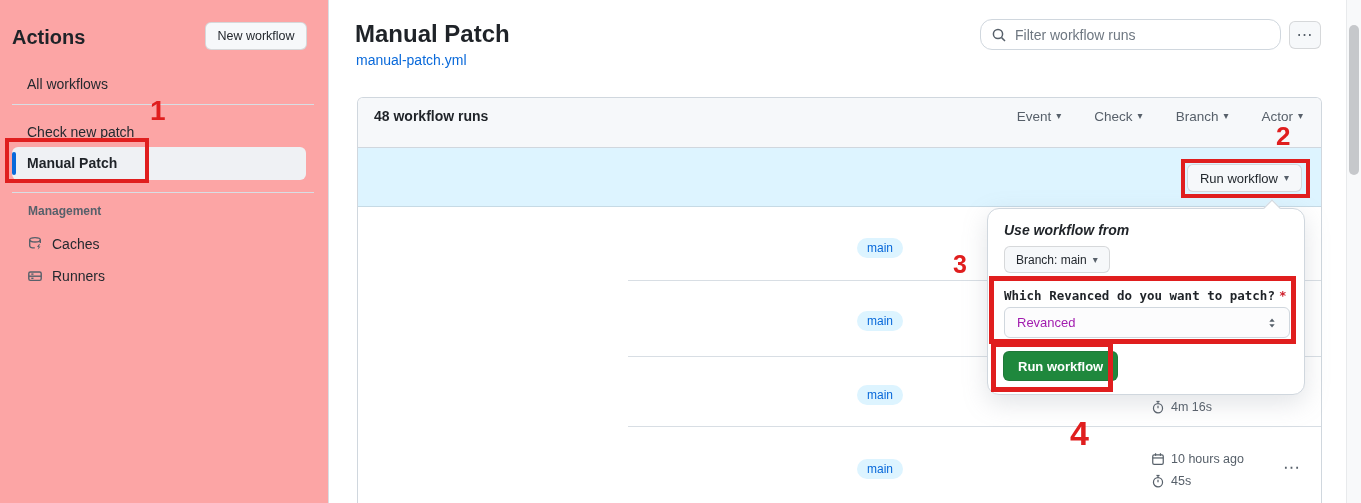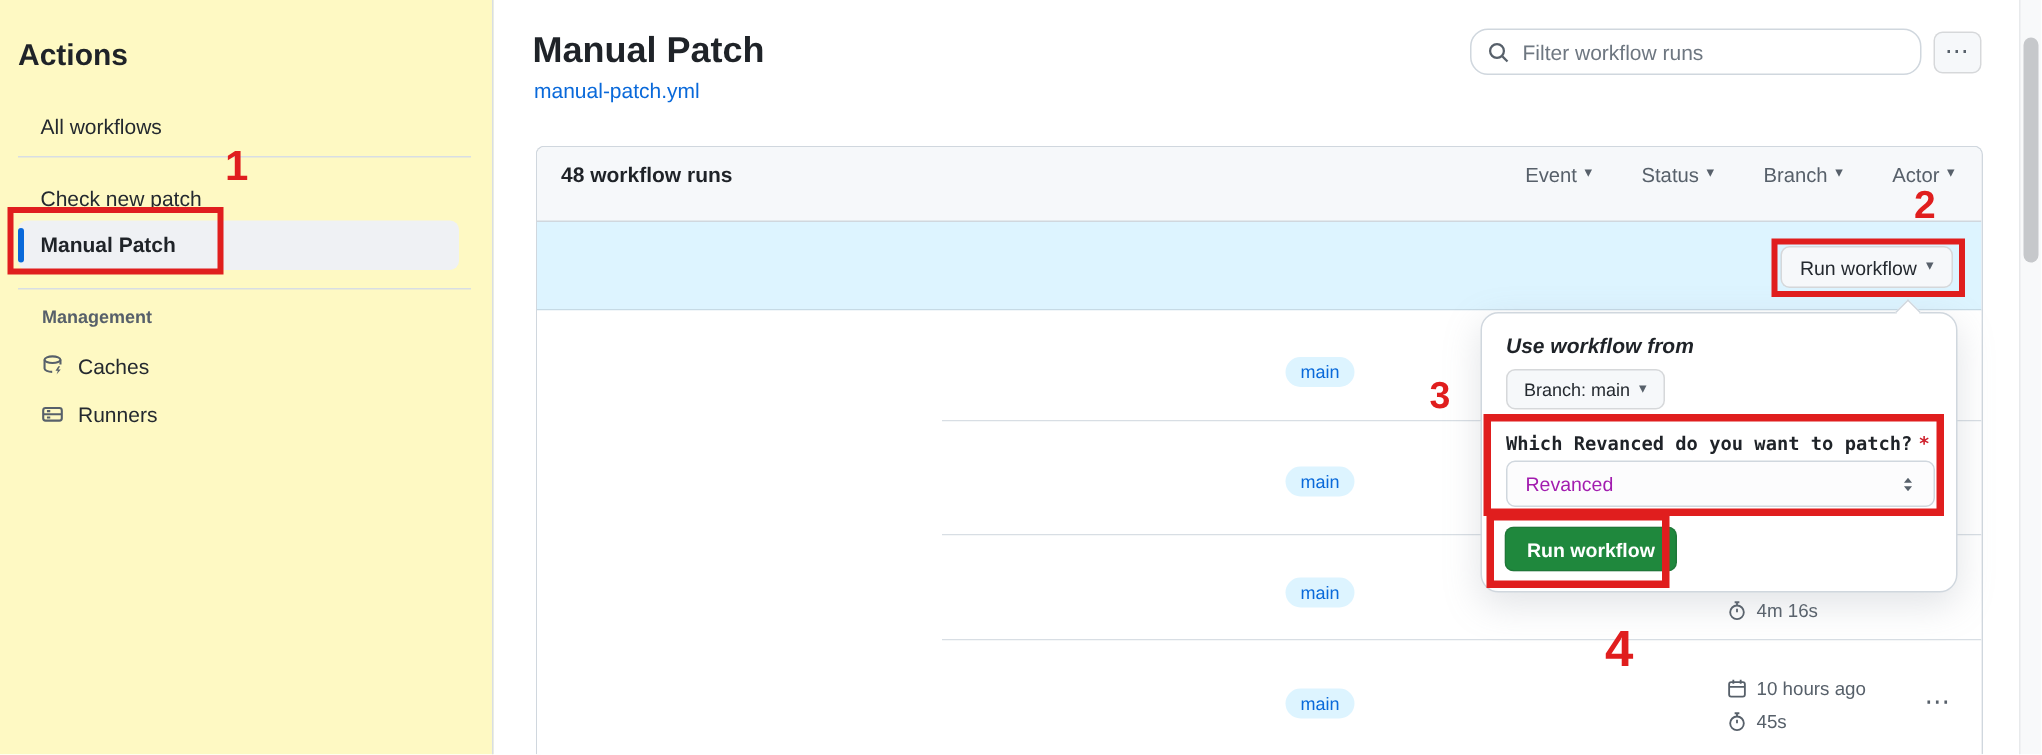--- a/index.html
+++ b/index.html
@@ -9,21 +9,21 @@
     background: #fff;
     font-family: "Liberation Sans", sans-serif;
     color: #24292f;
     overflow: hidden;
   }
 
   
   .top-accent { position:absolute; left:220px; top:0; width:87px; height:3px; background:var(--accent-orange,#f0765c); }
 
   
-  .sidebar { position:absolute; left:0; top:0; width:329px; height:503px; background:#fef9c3; border-right:1px solid #d8dee4; }
+  .sidebar { position:absolute; left:0; top:0; width:329px; height:503px; background:#fca5a5; border-right:1px solid #d8dee4; }
   .sb-title { position:absolute; left:12px; top:26px; font-size:20px; font-weight:700; color:#1f2328; }
   .btn {
     display:inline-flex; align-items:center; justify-content:center; gap:6px;
     background:#f6f8fa; border:1px solid rgba(31,35,40,0.15); border-radius:6px;
     font-size:12.5px; font-weight:500; color:#24292f; cursor:pointer;
     font-family:"Liberation Sans",sans-serif;
   }
   .new-wf-btn { position:absolute; left:205px; top:22px; width:102px; height:28px; }
   .nav-link { position:absolute; left:27px; font-size:14px; color:#24292f; text-decoration:none; cursor:pointer; }
   .nav-all { top:76px; }
@@ -96,20 +96,21 @@
   .scroll-track { position:absolute; left:1346px; top:0; width:15px; height:503px; background:#f8f9fa; border-left:1px solid #e8eaec; z-index:30; }
   .scroll-thumb { position:absolute; left:2px; top:25px; width:10px; height:150px; background:#c6c8cb; border-radius:5px; cursor:pointer; }
 </style>
 </head>
 <body>
 
 <div class="top-accent"></div>
 
 <aside class="sidebar">
   <h2 class="sb-title">Actions</h2>
+  <button class="btn new-wf-btn">New workflow</button>
   <a class="nav-link nav-all">All workflows</a>
   <div class="divider d1"></div>
   <a class="nav-link nav-check">Check new patch</a>
   <div class="nav-selected">
     <span class="sel-bar"></span>
     <span class="lbl">Manual Patch</span>
   </div>
   <div class="divider d2"></div>
   <div class="mgmt-label">Management</div>
   <a class="mgmt-item mi-caches">
@@ -148,21 +149,21 @@
 
 <section class="card">
   <div class="card-header">
     <span class="count">48 workflow runs</span>
     <div class="filters">
       <button class="filter">
         <span>Event</span>
         <span class="caret">▾</span>
       </button>
       <button class="filter">
-        <span>Status</span>
+        <span>Check</span>
         <span class="caret">▾</span>
       </button>
       <button class="filter">
         <span>Branch</span>
         <span class="caret">▾</span>
       </button>
       <button class="filter">
         <span>Actor</span>
         <span class="caret">▾</span>
       </button>

